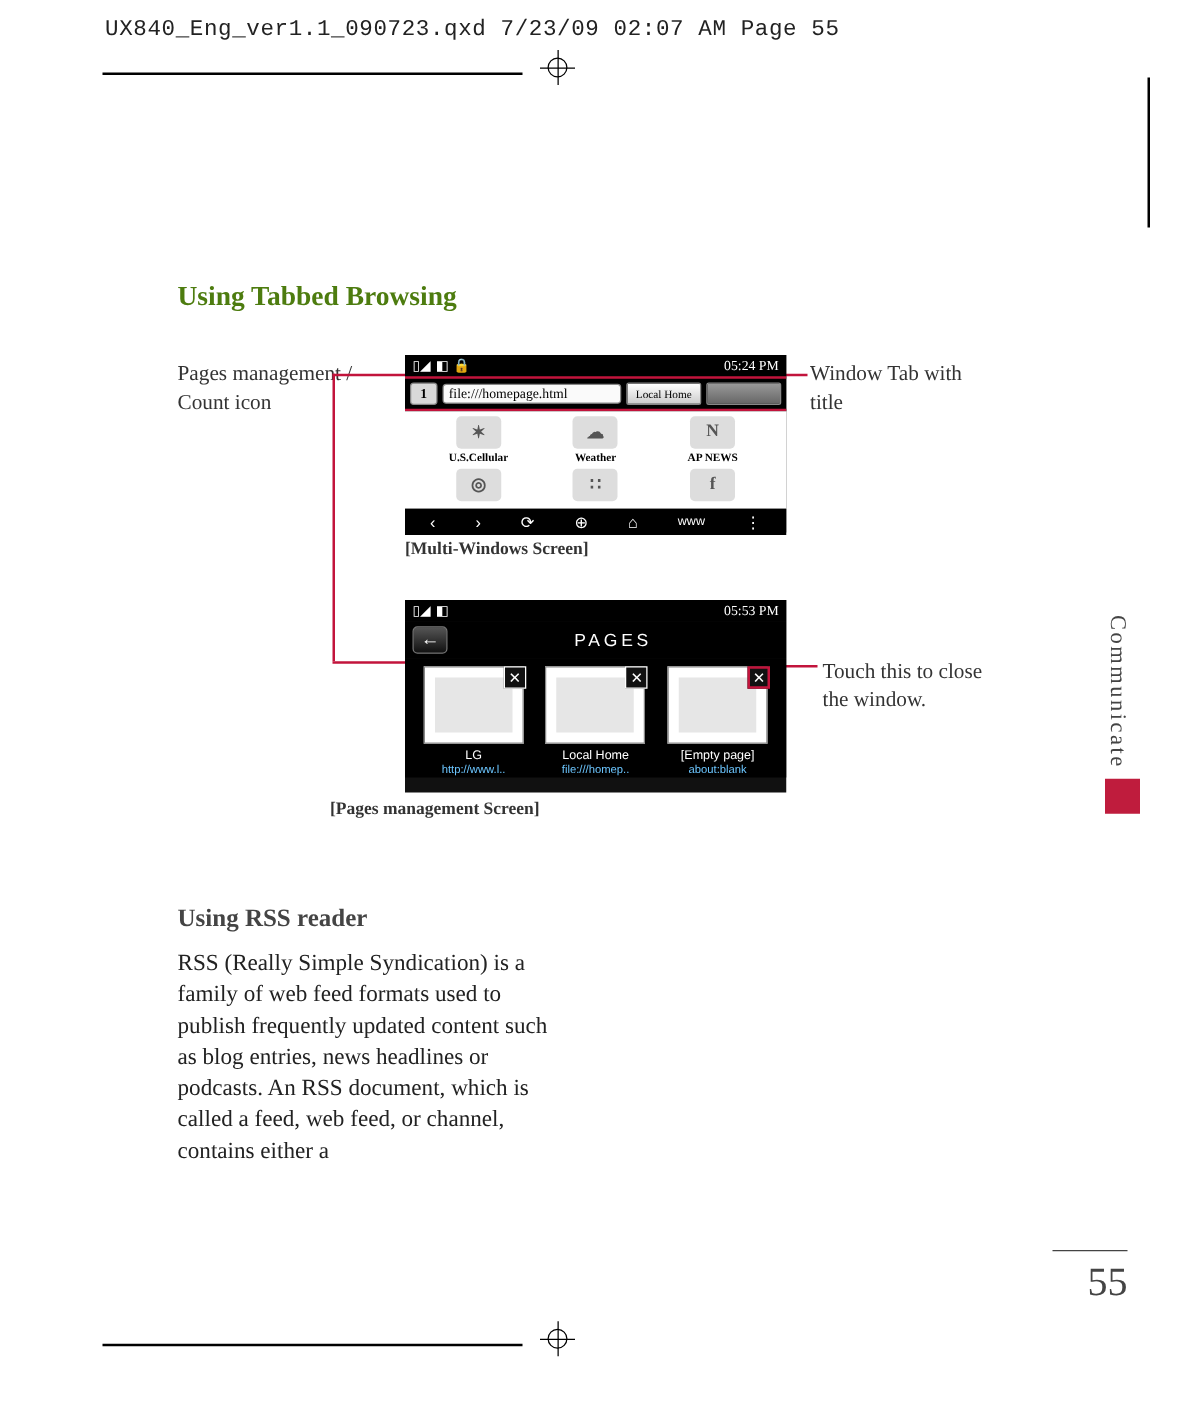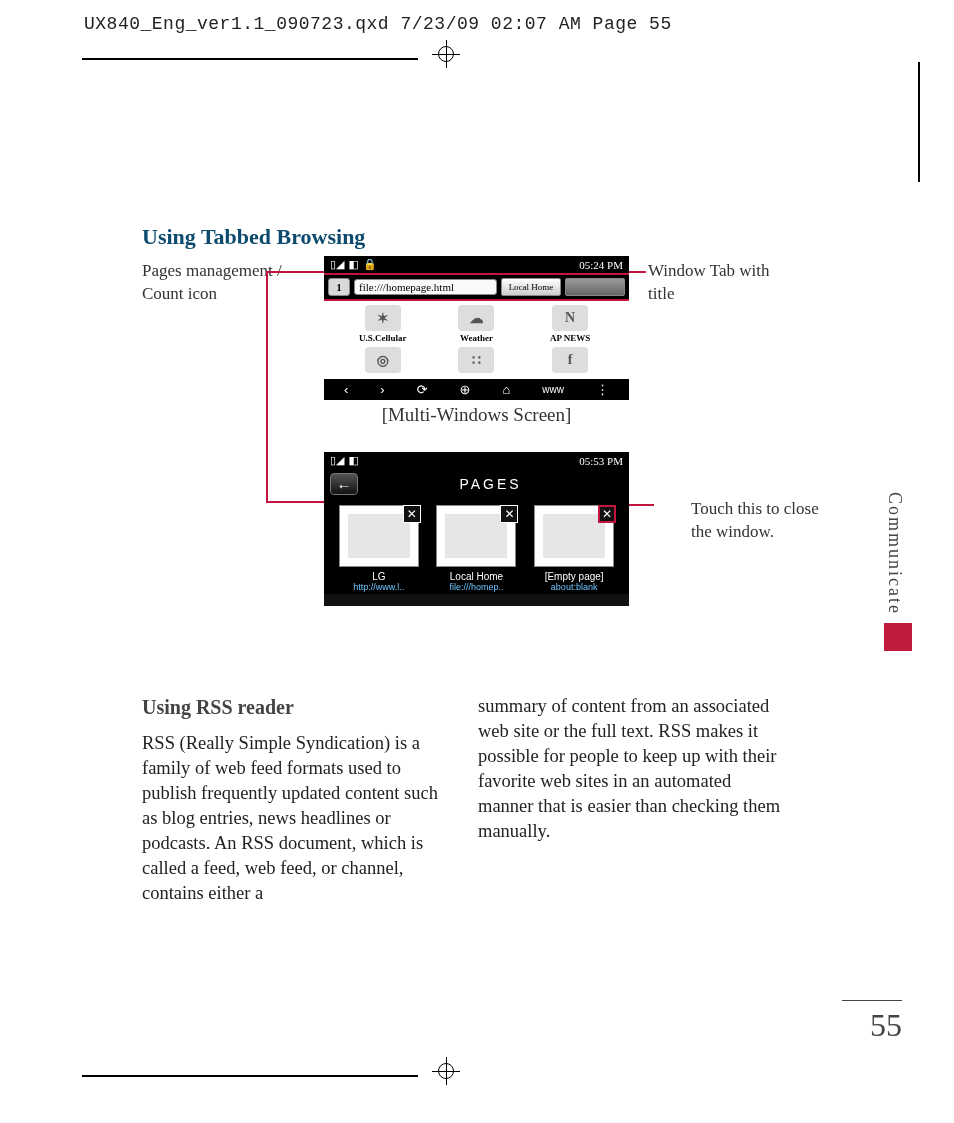--- a/index.html
+++ b/index.html
@@ -12,37 +12,37 @@
     .crop-top .target { position: absolute; top: -6px; left: 350px; }
     .crop-bottom { position: absolute; left: 0; right: 0; bottom: -8px; height: 28px; }
     .crop-bottom .hline { position: absolute; top: 12px; left: 0; width: 336px; border-top: 2px solid #000; }
     .crop-bottom .target { position: absolute; top: -6px; left: 350px; }
     .reg-target { width: 28px; height: 28px; position: relative; }
     .reg-target::before { content:""; position:absolute; left:0; right:0; top:50%; border-top:1.5px solid #000; }
     .reg-target::after  { content:""; position:absolute; top:0; bottom:0; left:50%; border-left:1.5px solid #000; }
     .reg-target .c { position:absolute; left:50%; top:50%; width:16px; height:16px; border:1.5px solid #000; border-radius:50%; transform:translate(-50%,-50%); }
     .vbar-right { position:absolute; right:34px; top:62px; width:2px; height:120px; background:#000; }
     .page-inner { position:absolute; left:60px; top:170px; width:710px; }
-    h3.section { font-family: Georgia, "Times New Roman", serif; font-weight: bold; font-size: 22px; color:#0c4a6e; margin-bottom: 6px; }
+    h3.section { font-family: Georgia, "Times New Roman", serif; font-weight: bold; font-size: 22px; color:#4d7c0f; margin-bottom: 34px; }
     .callouts-fig { position: relative; height: 430px; }
     .callout { font-size: 17px; line-height: 1.35; color: #333; position: absolute; }
     .screenshot { position: absolute; background:#111; color:#fff; width: 305px; }
     .screenshot .statusbar { display:flex; justify-content:space-between; align-items:center; padding:2px 6px; font-size:11px; background:#000; }
     .screenshot .statusbar .icons span { margin-right:4px; font-family: Arial, sans-serif; }
     .screenshot .toolbar-bottom { display:flex; justify-content:space-around; align-items:center; padding:3px 4px; background:#000; font-size:13px; font-family: Arial, sans-serif; }
     .screenshot1 { left: 182px; top: 0; height: 142px; }
     .addr-row { display:flex; align-items:center; background:#000; padding:3px 4px; border: 2px solid #c2143c; border-left:none; border-right:none; }
     .page-count-btn { width:22px; height:18px; background:#d9d9d9; color:#000; border-radius:3px; font-size:11px; font-weight:bold; display:flex; align-items:center; justify-content:center; margin-right:4px; border:1px solid #888; }
     .addr-input { flex:1; background:#fafafa; color:#000; font-size:11px; padding:1px 4px; border-radius:3px; border:1px solid #888; }
     .wintab { width:60px; height:18px; background:linear-gradient(#fff,#ccc); color:#000; font-size:9px; display:flex; align-items:center; justify-content:center; border:1px solid #888; margin-left:4px; border-radius:2px; }
     .wintab.blank { background:linear-gradient(#999,#666); }
     .homegrid { display:grid; grid-template-columns: repeat(3, 1fr); gap:4px; padding:4px 14px; background:#fff; color:#000; }
     .homegrid .tile { display:flex; flex-direction:column; align-items:center; font-size:9px; font-weight:bold; }
     .homegrid .tile .ic { width:36px; height:26px; background:#ddd; border-radius:4px; margin-bottom:2px; display:flex; align-items:center; justify-content:center; font-size:14px; color:#555; }
-    .caption { position:absolute; font-family: Georgia, serif; font-size: 19px; font-weight: normal; color:#333; text-align:center; }
+    .caption { position:absolute; font-family: Georgia, serif; font-size: 14px; font-weight: bold; color:#333; }
     .screenshot2 { left: 182px; top: 196px; height: 154px; }
     .pages-hdr { display:flex; align-items:center; padding:4px 6px; background:#000; }
     .back-btn { width:28px; height:22px; background:linear-gradient(#555,#111); border:1px solid #777; border-radius:4px; display:flex; align-items:center; justify-content:center; font-size:15px; }
     .pages-title { flex:1; text-align:center; font-size:14px; letter-spacing:3px; font-family: Arial, sans-serif; }
     .pages-row { display:flex; justify-content:space-around; padding:6px 6px 2px; background:#000; }
     .page-thumb-wrap { position:relative; width:80px; }
     .page-thumb { width:80px; height:62px; background:#fff; border:1px solid #888; position:relative; }
     .page-thumb .inner { position:absolute; inset:8px; background:#e6e6e6; }
     .close-x { position:absolute; top:0; right:-2px; width:18px; height:18px; background:#111; border:1px solid #fff; color:#fff; font-size:12px; display:flex; align-items:center; justify-content:center; }
     .close-x.highlight { border:2px solid #c2143c; }
@@ -75,21 +75,21 @@
 
   <div class="page-inner">
     <h3 class="section">Using Tabbed Browsing</h3>
 
     <div class="callouts-fig">
 
       <div class="callout" style="left:0; top:4px; width:150px;">Pages management / Count icon</div>
 
       <div class="callout" style="left:506px; top:4px; width:150px;">Window Tab with title</div>
 
-      <div class="callout" style="left:516px; top:242px; width:150px;margin-left:33px;">Touch this to close the window.</div>
+      <div class="callout" style="left:516px; top:242px; width:150px;">Touch this to close the window.</div>
 
       <div class="red-line" style="left:124px; top:15px; width:60px; height:2px;"></div>
       <div class="red-line" style="left:124px; top:15px; width:2px; height:230px;"></div>
       <div class="red-line" style="left:124px; top:245px; width:60px; height:2px;"></div>
       <div class="red-line" style="left:484px; top:15px; width:20px; height:2px;"></div>
       <div class="red-line" style="left:478px; top:248px; width:34px; height:2px;"></div>
 
       <div class="screenshot screenshot1">
         <div class="statusbar">
           <span class="icons"><span>▯◢</span><span>◧</span><span>🔒</span></span>
@@ -174,30 +174,28 @@
                 <div class="inner"></div>
               </div>
             <div class="close-x highlight">✕</div>
             <div class="page-cap">
                 <div>[Empty page]</div>
                 <div class="url">about:blank</div>
               </div>
           </div>
         </div>
       </div>
+      <div class="caption" style="left:122px; top:356px; width:340px;">[Pages management Screen]</div>
     </div>
 
     <div class="body-cols">
       <div class="col">
         <h4 class="sub">Using RSS reader</h4>
         <p>RSS (Really Simple Syndication) is a family of web feed formats used to publish frequently updated content such as blog entries, news headlines or podcasts. An RSS document, which is called a feed, web feed, or channel, contains either a</p>
       </div>
-      <div class="col">
-        <p>summary of content from an associated web site or the full text. RSS makes it possible for people to keep up with their favorite web sites in an automated manner that is easier than checking them manually.</p>
-      </div>
     </div>
   </div>
 
   <div class="crop-bottom">
     <div class="hline"></div>
     <div class="target reg-target">
         <span class="c"></span>
       </div>
   </div>
 </div>

